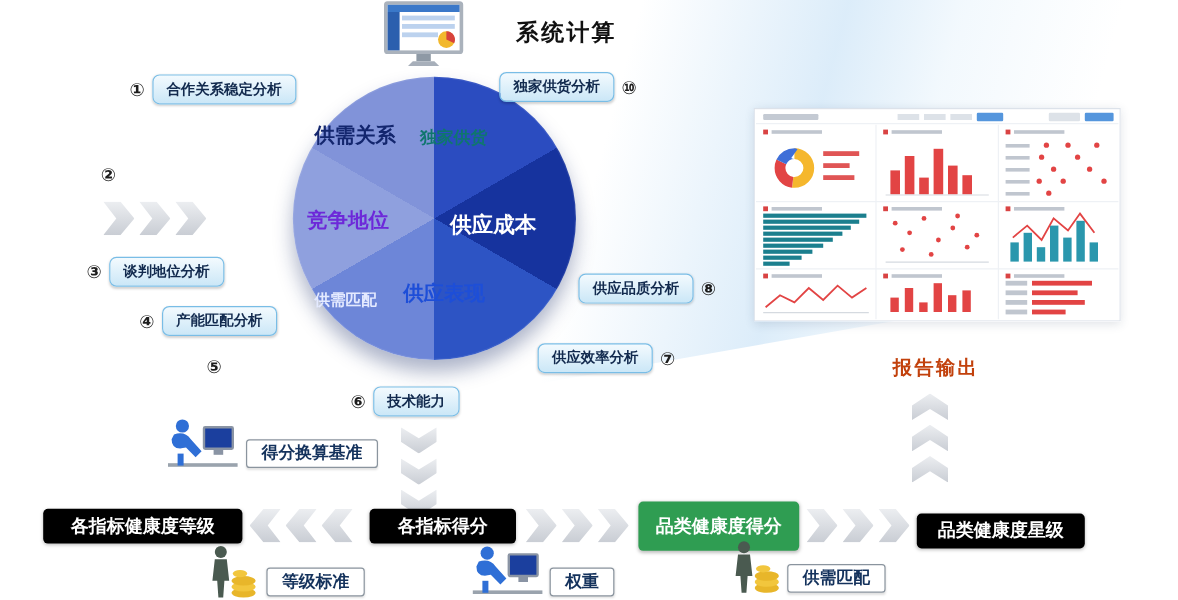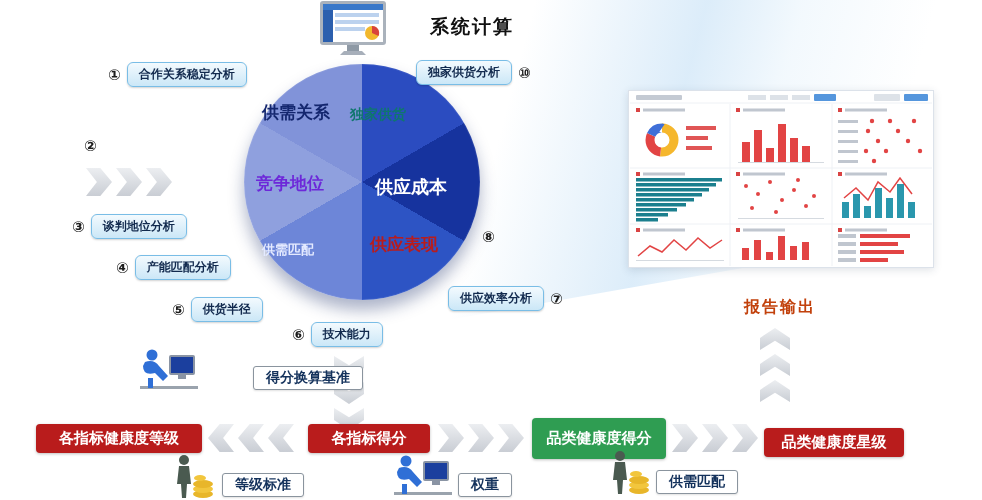--- a/index.html
+++ b/index.html
@@ -22,21 +22,21 @@
       #2d54c4 120deg 180deg,
       #6d86d8 180deg 240deg,
       #8fa0de 240deg 300deg,
       #8193d9 300deg 360deg);
     box-shadow:0 10px 16px rgba(20,40,100,.35), inset 0 0 0 1px rgba(255,255,255,.08); }
   .pielabel { position:absolute; font-weight:bold; white-space:nowrap; }
   .pl-gxgx { left:262px; top:101px; font-size:17px; color:#13266e; }
   .pl-djgh { left:350px; top:106px; font-size:14px; color:#0f766e; font-weight:600; }
   .pl-jzdw { left:240px; top:172px; font-size:17px; color:#6d28d9;margin-left:16px; }
   .pl-gycb { left:375px; top:175px; font-size:18px; color:#ffffff; }
-  .pl-gybx { left:370px; top:233px; font-size:17px; color:#b91c1c; }
+  .pl-gybx { left:336px; top:233px; font-size:17px; color:#1d4ed8; }
   .pl-gxpp { left:262px; top:241px; font-size:13px; color:#e4eaff; font-weight:600; }
 
   
   .factor { position:absolute; display:flex; align-items:center; gap:6px; }
   .num { font-size:15px; color:#1d1d1d; font-weight:600; }
   .callout { display:inline-block; padding:3px 11px; background:linear-gradient(180deg,#f3fafe,#cbe7f7);
     border:1px solid #79bde6; border-radius:6px; font-size:12px; font-weight:bold; color:#122a4e;
     box-shadow:0 1px 2px rgba(0,0,0,.18); white-space:nowrap; }
 
   
@@ -48,21 +48,21 @@
   .chev.v { width:30px; height:22px; }
   .chev.d { clip-path:polygon(0 0,50% 42%,100% 0,100% 55%,50% 100%,0 55%); }
   .chev.u { clip-path:polygon(0 100%,50% 58%,100% 100%,100% 45%,50% 0,0 45%); }
 
   
   .dashboard { position:absolute; left:628px; top:90px; box-shadow:0 2px 8px rgba(40,60,90,.15); line-height:0; }
   .report-label { position:absolute; left:744px; top:297px; font-size:16px; font-weight:bold; color:#c2410c; letter-spacing:2px; }
 
   
   .flowbtn { position:absolute; display:flex; align-items:center; justify-content:center; text-align:center;
-    background:#b91c1c; color:#fff; font-size:15px; font-weight:bold; border-radius:4px;
+    background:#000000; color:#fff; font-size:15px; font-weight:bold; border-radius:4px;
     box-shadow:0 1px 3px rgba(0,0,0,.25); line-height:1.25; }
   .btn1 { left:36px;  top:424px; width:166px; height:29px; }
   .btn2 { left:308px; top:424px; width:122px; height:29px; }
   .btn3 { left:532px; top:418px; width:134px; height:41px; background:#2f9d52; padding:2px 5px; }
   .btn4 { left:764px; top:428px; width:140px; height:29px; }
 
   
   .tagbox { position:absolute; background:#fff; border:1px solid #8a949e; border-radius:3px;
     padding:2px 12px; font-size:14px; font-weight:bold; color:#14325c; box-shadow:0 1px 2px rgba(0,0,0,.12); white-space:nowrap; }
 
@@ -111,32 +111,32 @@
   <div class="factor" style="left:72px; top:214px;">
     <span class="num">③</span>
     <span class="callout">谈判地位分析</span>
   </div>
   <div class="factor" style="left:116px; top:255px;">
     <span class="num">④</span>
     <span class="callout">产能匹配分析</span>
   </div>
   <div class="factor" style="left:172px; top:297px;">
     <span class="num">⑤</span>
-    <span class="callout">供货半径</span>
   </div>
   <div class="factor" style="left:292px; top:322px;">
     <span class="num">⑥</span>
     <span class="callout">技术能力</span>
   </div>
 
   <div class="factor" style="left:416px; top:60px;">
     <span class="callout">独家供货分析</span>
     <span class="num">⑩</span>
   </div>
   <div class="factor" style="left:482px; top:228px;">
+    <span class="callout">供应品质分析</span>
     <span class="num">⑧</span>
   </div>
   <div class="factor" style="left:448px; top:286px;">
     <span class="callout">供应效率分析</span>
     <span class="num">⑦</span>
   </div>
 
   <div class="chevrow" style="left:86px; top:168px;">
     <span class="chev r"></span>
     <span class="chev r"></span>
@@ -298,21 +298,21 @@
   <div class="icon" style="left:138px; top:346px;">
     <svg width="62" height="50" viewBox="0 0 62 50">
       <rect x="2" y="40" width="58" height="3" fill="#9aa3ad"></rect>
       <rect x="32" y="10" width="24" height="18" rx="1" fill="#1b3f9e" stroke="#8a94a4" stroke-width="2"></rect>
       <rect x="40" y="28" width="8" height="5" fill="#8a94a4"></rect>
       <circle cx="14" cy="9" r="5.5" fill="#2f6fd6"></circle>
       <path d="M7 16 Q16 13 21 20 L30 30 L25 35 L17 27 Q5 30 5 20 Z" fill="#2f6fd6"></path>
       <rect x="10" y="32" width="5" height="10" fill="#2f6fd6"></rect>
     </svg>
   </div>
-  <div class="tagbox" style="left:205px; top:366px;margin-left:48px;">得分换算基准</div>
+  <div class="tagbox" style="left:205px; top:366px;">得分换算基准</div>
 
   <div class="flowbtn btn1">各指标健康度等级</div>
   <div class="chevrow" style="left:208px; top:424px;">
     <span class="chev l"></span>
     <span class="chev l"></span>
     <span class="chev l"></span>
   </div>
   <div class="flowbtn btn2">各指标得分</div>
   <div class="chevrow" style="left:438px; top:424px;">
     <span class="chev r"></span>

